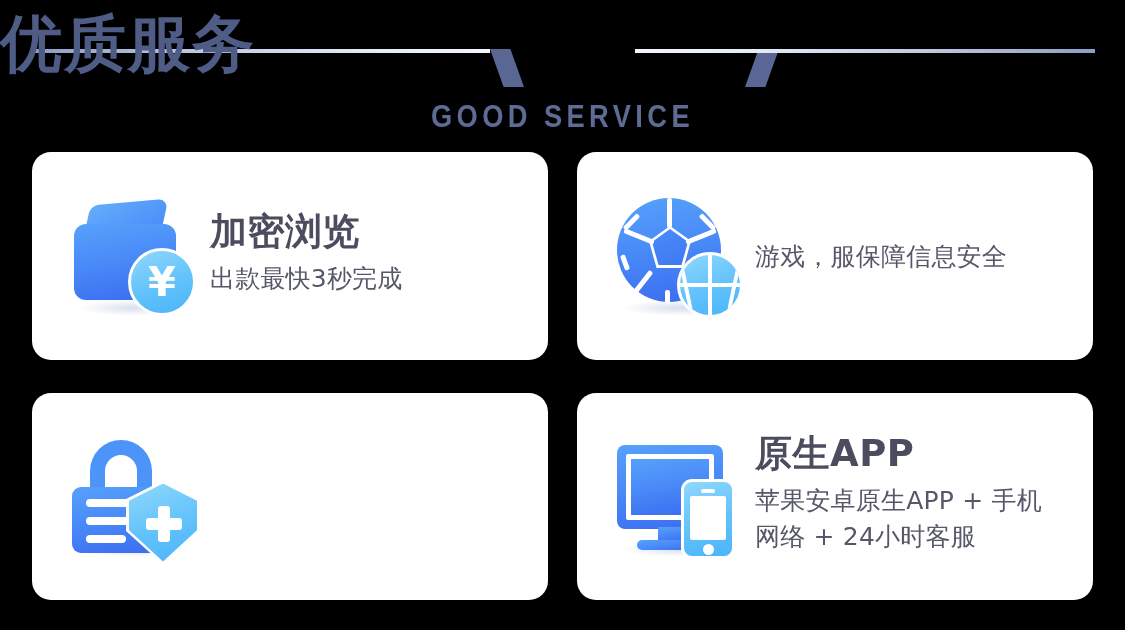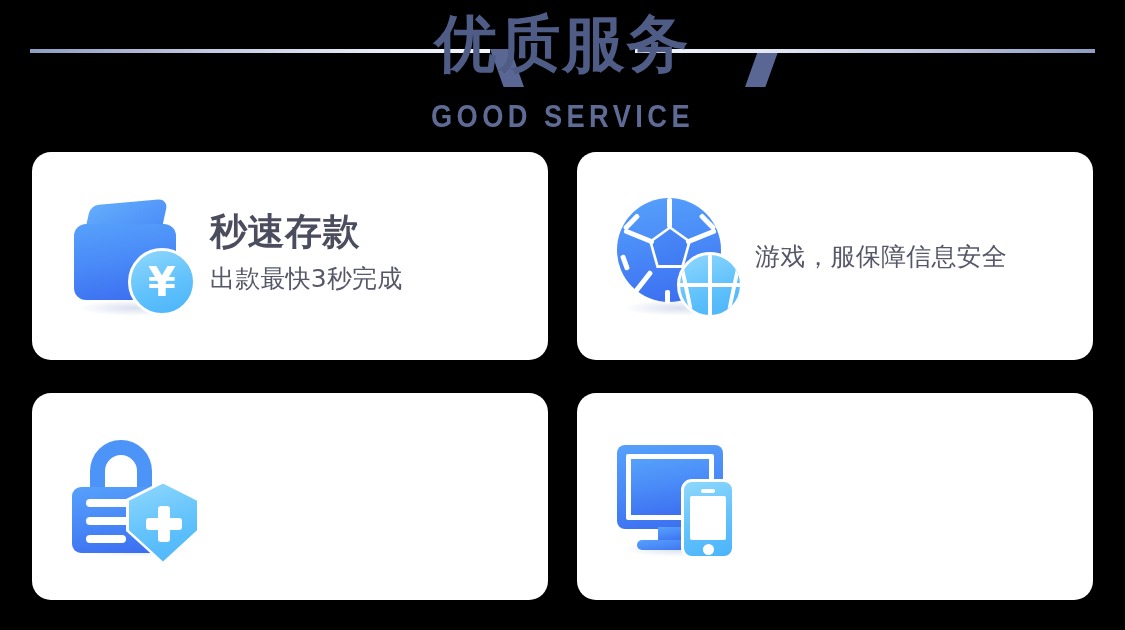--- a/index.html
+++ b/index.html
@@ -60,21 +60,20 @@
   .slash-right {
     left: 745px;
     clip-path: polygon(40% 0, 100% 0, 60% 100%, 0 100%);
   }
 
   .title-zh {
     position: absolute;
     left: 0;
     top: 7px;
     width: 1125px;
-    text-align: center;
     font-size: 62px;
     font-weight: bold;
     letter-spacing: 2px;
     color: #4f5c85;
     line-height: 1.18;
     font-family: "DejaVu Sans", "Liberation Sans", sans-serif;
   }
 
   .title-en {
     position: absolute;
@@ -402,21 +401,21 @@
       <div class="card-icon">
         <div class="icon-shadow"></div>
         <div class="wallet-flap"></div>
         <div class="wallet-body blue-grad"></div>
         <div class="wallet-notch"></div>
         <div class="coin cyan-grad">
           <div class="coin-yen">¥</div>
         </div>
       </div>
       <div class="card-text">
-        <div class="card-title">秒速存款</div>
+        <div class="card-title">加密浏览</div>
         <div class="card-desc">
           <span>出款最快3秒完成</span>
         </div>
       </div>
     </div>
 
     <div class="card">
       <div class="card-icon">
         <div class="icon-shadow"></div>
         <div class="ball blue-grad">
@@ -479,16 +478,23 @@
           </div>
         </div>
         <div class="mon-neck blue-grad"></div>
         <div class="mon-base blue-grad"></div>
         <div class="phone cyan-grad">
           <div class="phone-speaker"></div>
           <div class="phone-screen"></div>
           <div class="phone-home"></div>
         </div>
       </div>
+      <div class="card-text">
+        <div class="card-title">原生APP</div>
+        <div class="card-desc">
+          <span>苹果安卓原生APP + 手机</span>
+          <span>网络 + 24小时客服</span>
+        </div>
+      </div>
     </div>
 
   </div>
 </div>
 
 </body></html>

